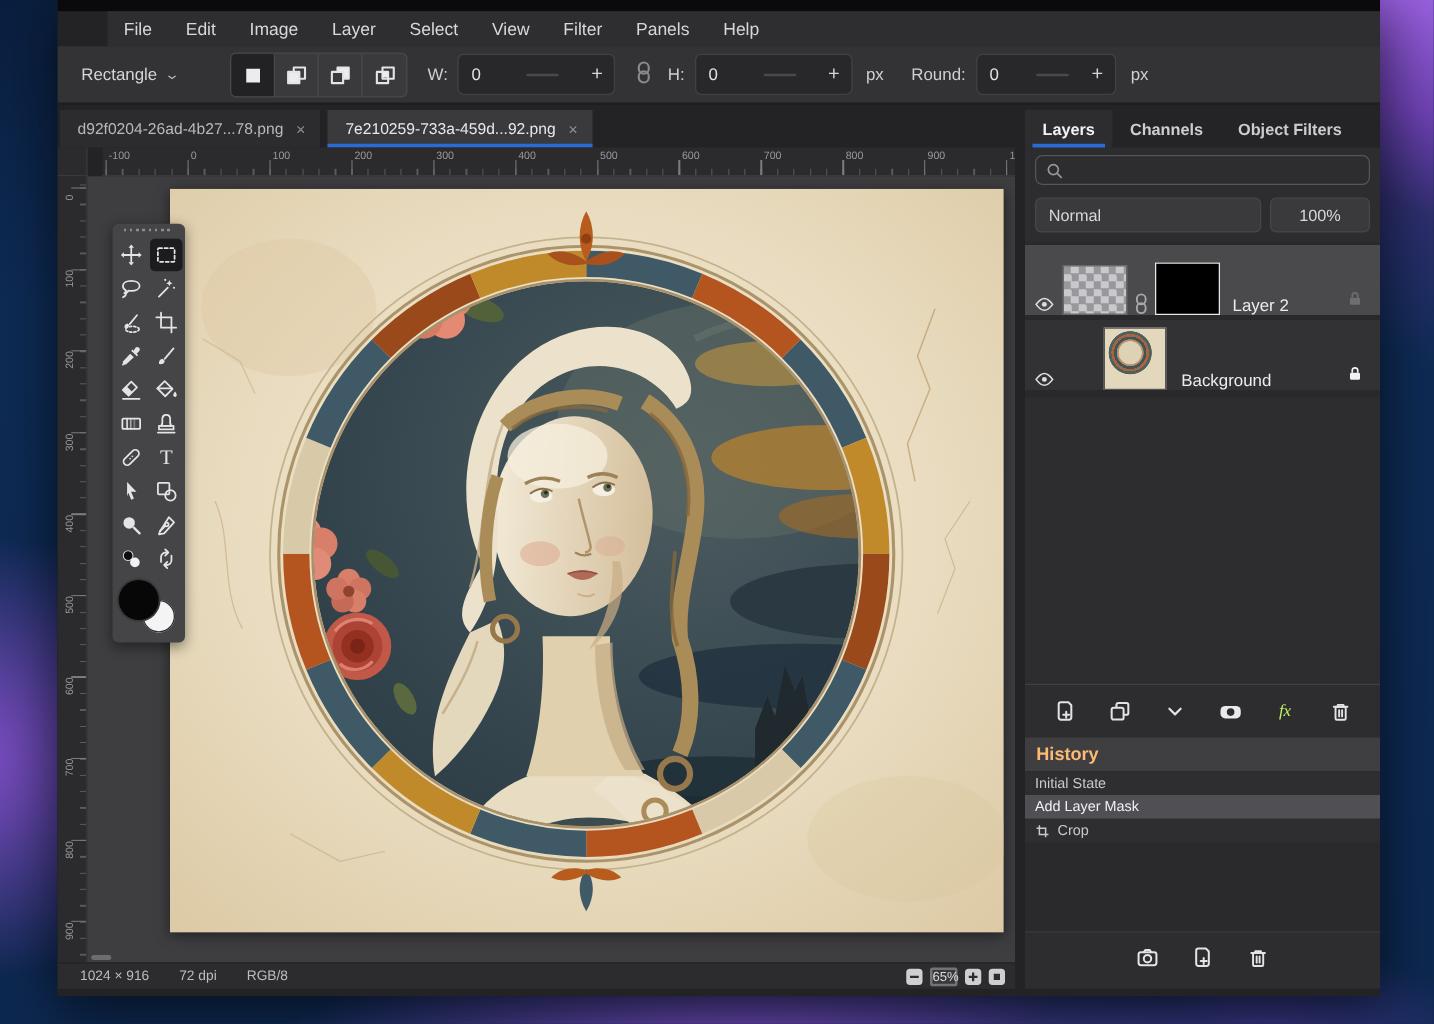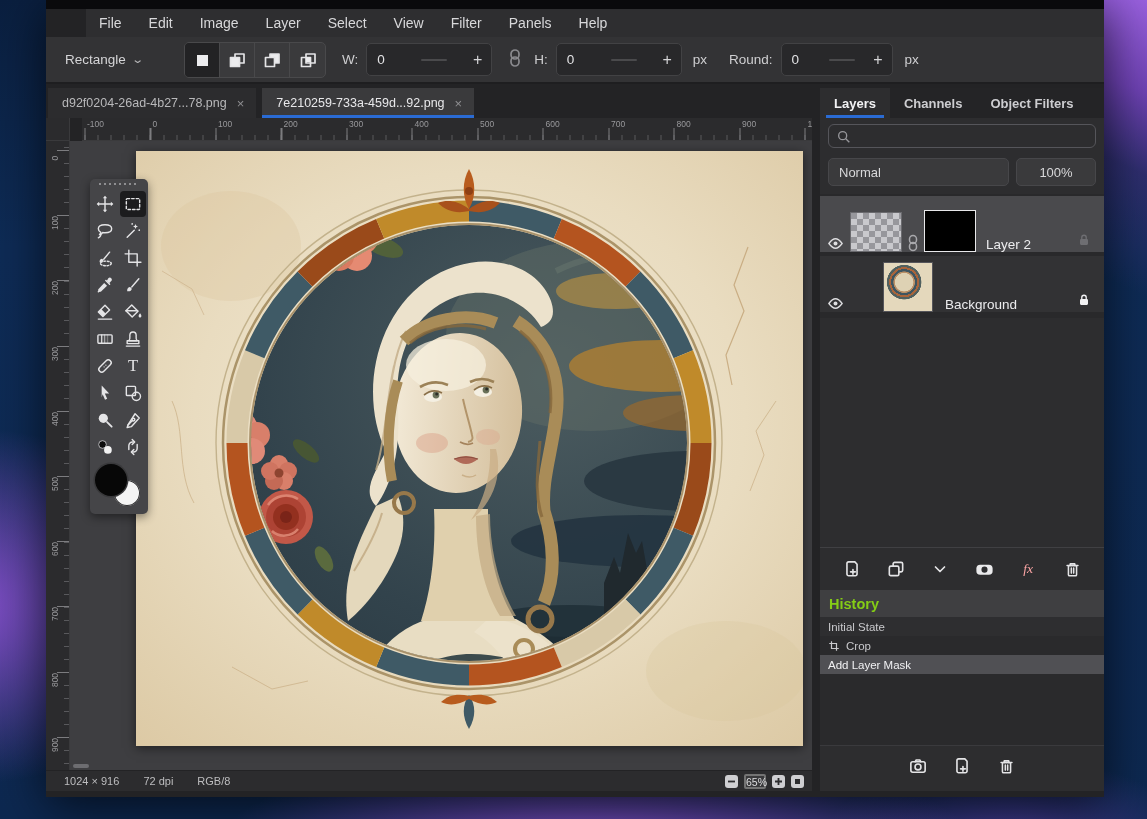--- a/index.html
+++ b/index.html
@@ -107,22 +107,22 @@
   .lname{ color:#ececee; font-size:13.5px; margin-left:10px; flex:1; white-space:nowrap;}
   .lock{ margin-right:12px; }
   .thumb-img{ width:50px; height:50px; margin-left:33px; border:1px solid #55555a;
     background:
       radial-gradient(circle at 42% 40%, #ded2b4 0 9px, #b98f66 9.5px 10.5px, #3e5560 11px 13px, #a8643a 13px 15px, #50605f 15px 17px, #e4d8bc 17.5px),
       #e7dcc2;}
   .lrow2 .lname{ margin-left:12px; }
   .layers-fill{ background:#2d2d2f; height:229px; }
   .lactions{ height:43px; border-top:1px solid #404043; display:flex; align-items:center; justify-content:center; gap:22px; background:#2d2d2f;}
   .abtn{ width:22px; height:22px; display:flex; align-items:center; justify-content:center; cursor:pointer;}
-  .fx{ font-size:13.5px; font-style:italic; color:#fca5a5; font-family:"Liberation Serif", serif;}
-  .histhead{ height:27px; background:#3f3f41; color:#84cc16; font-weight:700; font-size:14.5px; display:flex; align-items:center; padding-left:9px;}
+  .fx{ font-size:13.5px; font-style:italic; color:#bef264; font-family:"Liberation Serif", serif;}
+  .histhead{ height:27px; background:#3f3f41; color:#fdba74; font-weight:700; font-size:14.5px; display:flex; align-items:center; padding-left:9px;}
   .histlist{ background:#2a2a2c; }
   .hist-row{ height:19px; display:flex; align-items:center; padding-left:8px; color:#c9c9cc; font-size:11.5px; gap:6px; cursor:pointer; background:#2e2e30;}
   .hist-row:nth-child(2){ background:#2a2a2c;}
   .hist-row.selected{ background:#505054; color:#f0f0f2;}
   .hist-row .cropic{ display:none; }
   .hist-row.with-icon .cropic{ display:block; }
   .hist-fill{ background:#2a2a2c; height:71px;}
   .hactions{ height:41px; display:flex; align-items:center; justify-content:center; gap:22px; background:#2d2d2f; border-top:1px solid #3a3a3d;}
   .ic{ stroke:#e4e4e6; fill:none; stroke-width:1.7; stroke-linecap:round; stroke-linejoin:round; }
   .icdim{ stroke:#97979b; }
@@ -711,33 +711,33 @@
     <div class="histhead">
       <span>History</span>
     </div>
     <div class="histlist">
 
         <div class="hist-row">
 
           <span>Initial State</span>
         </div>
 
+        <div class="hist-row selected">
+
+          <span>Add Layer Mask</span>
+        </div>
+
         <div class="hist-row with-icon">
           <svg class="cropic" width="12" height="12" viewBox="0 0 24 24">
             <g fill="none" stroke="#c9c9cc" stroke-width="2.4">
               <path d="M7 2.5V17h14.5"></path>
               <path d="M2.5 7H17v14.5"></path>
             </g>
           </svg>
           <span>Crop</span>
-        </div>
-
-        <div class="hist-row selected">
-
-          <span>Add Layer Mask</span>
         </div>
       </div>
     <div class="hist-fill"></div>
     <div class="hactions">
       <span class="abtn">
         <svg width="20" height="20" viewBox="0 0 21 21" class="ic" stroke-width="1.5">
             <rect x="3" y="6" width="15" height="11" rx="2"></rect>
             <circle cx="10.5" cy="11.5" r="3.1"></circle>
             <path d="M7.5 6l1.1-1.8h3.8L13.5 6"></path>
           </svg>

